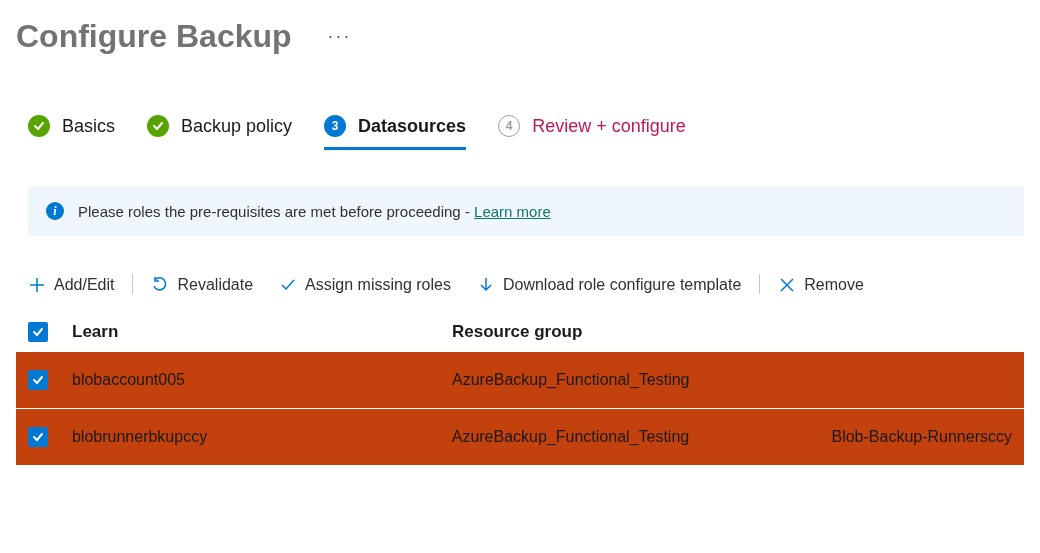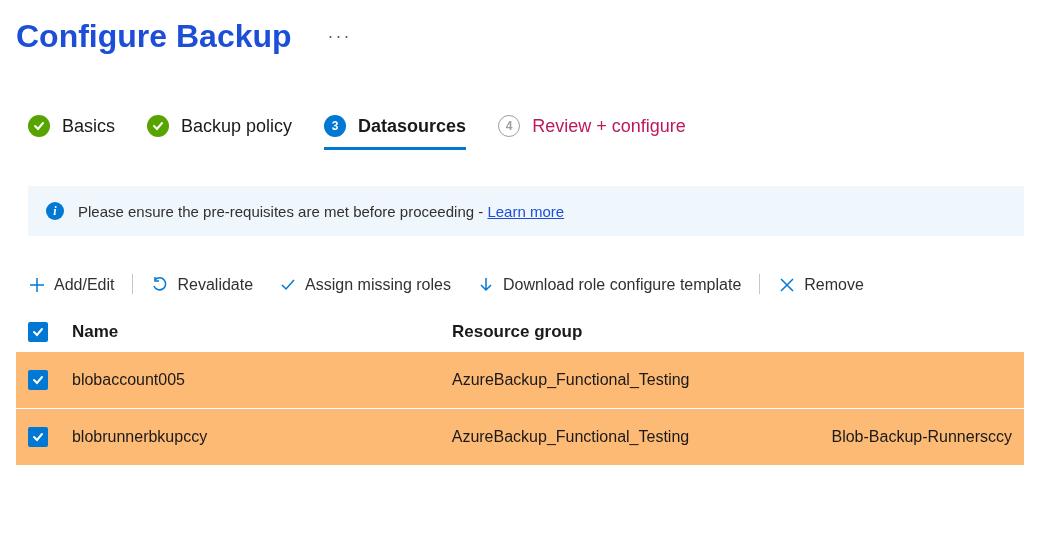--- a/index.html
+++ b/index.html
@@ -16,21 +16,21 @@
     }
     .header {
       display: flex;
       align-items: center;
       margin-top: 18px;
       margin-bottom: 60px;
     }
     .page-title {
       font-size: 32px;
       font-weight: 600;
-      color: #1d4ed8;
+      color: #737373;
     }
     .more-icon {
       margin-left: 36px;
       color: #605e5c;
       font-size: 18px;
       letter-spacing:2px;
     }
     .wizard {
       display: flex;
       align-items: center;
@@ -104,21 +104,21 @@
       font-weight: bold;
       font-style: italic;
       font-family: Georgia, serif;
       flex-shrink:0;
     }
     .info-text {
       font-size: 15px;
       color: #323130;
     }
     .info-link {
-      color: #1d4ed8;
+      color: #0f766e;
       text-decoration: underline;
     }
     .toolbar {
       display: flex;
       align-items: flex-end;
       margin-bottom: 18px;
       padding-left:12px;
     }
     .toolbar-btn {
       display: flex;
@@ -145,21 +145,21 @@
       display: flex;
       align-items: center;
       padding: 10px 12px;
       font-weight: 700;
       font-size: 17px;
     }
     .table-row {
       display: flex;
       align-items: center;
       padding: 18px 12px;
-      background: #fdba74;
+      background: #c2410c;
       border-bottom: 1px solid #fff;
       font-size: 16px;
     }
     .col-check { width: 44px; display:flex; align-items:center; }
     .col-name { width: 380px; }
     .col-sub { width: 380px; }
     .col-rg { flex: 1; white-space:nowrap; }
     .checkbox {
       width: 20px;
       height: 20px;
@@ -205,21 +205,21 @@
     </div>
     <div class="step pending">
       <span class="step-badge pending">4</span>
       <span class="step-label">Review + configure</span>
     </div>
   </div>
 
   <div class="info-banner">
     <span class="info-icon">i</span>
     <span class="info-text">
-      <span>Please ensure the pre-requisites are met before proceeding - </span><a href="#" class="info-link">Learn more</a>
+      <span>Please roles the pre-requisites are met before proceeding - </span><a href="#" class="info-link">Learn more</a>
     </span>
   </div>
 
   <div class="toolbar">
     <button class="toolbar-btn">
       <span class="icon">
         <svg width="18" height="18" viewBox="0 0 18 18">
             <path d="M9 2 V16 M2 9 H16" stroke="#0078d4" stroke-width="1.5" fill="none"></path>
           </svg>
       </span>
@@ -266,21 +266,21 @@
 
   <div class="table">
     <div class="table-header">
       <div class="col-check">
         <span class="checkbox">
           <svg width="12" height="12" viewBox="0 0 12 12">
               <path d="M2 6 L5 9 L10 3" stroke="#fff" stroke-width="2" fill="none" stroke-linecap="round"></path>
             </svg>
         </span>
       </div>
-      <div class="col-name">Name</div>
+      <div class="col-name">Learn</div>
       <div class="col-rg">Resource group</div>
     </div>
 
     <div class="table-row">
       <div class="col-check">
         <span class="checkbox">
           <svg width="12" height="12" viewBox="0 0 12 12">
               <path d="M2 6 L5 9 L10 3" stroke="#fff" stroke-width="2" fill="none" stroke-linecap="round"></path>
             </svg>
         </span>

